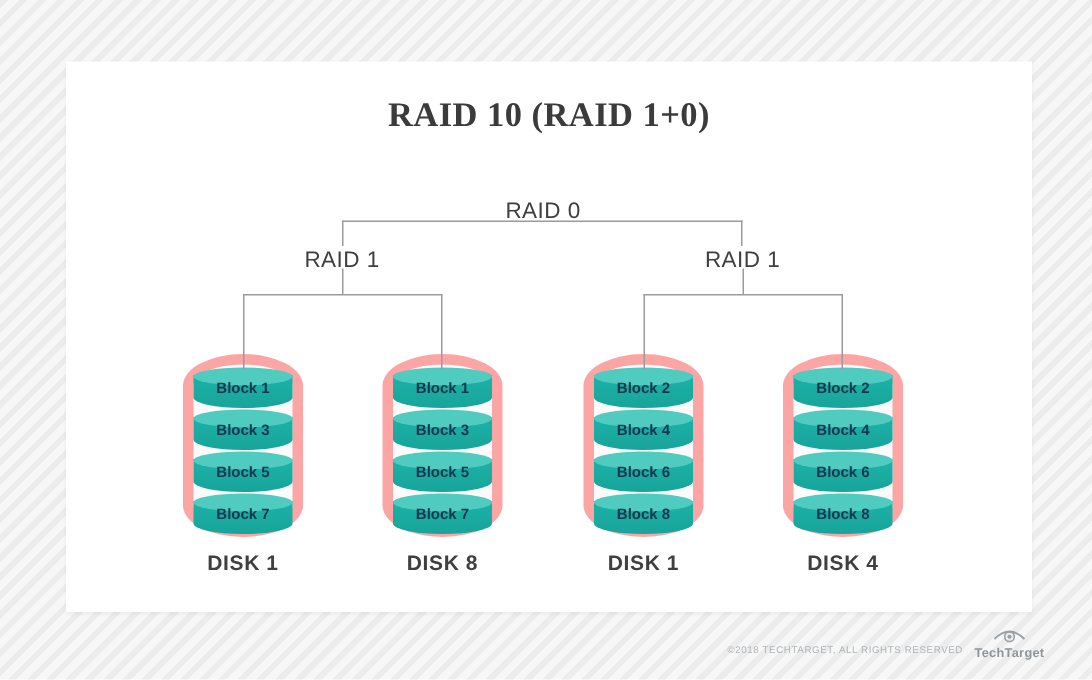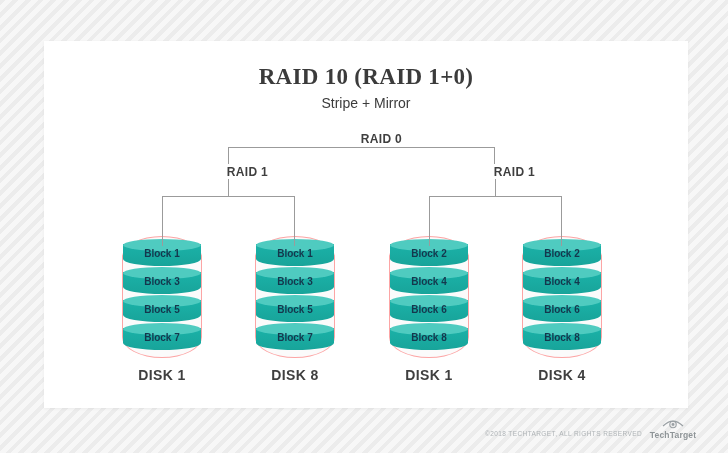--- a/index.html
+++ b/index.html
@@ -19,37 +19,37 @@
     text-align:center; font-size:23px; font-weight:800; color:#3b3b3b;
     letter-spacing:0.3px;
     font-family:Liberation Serif, serif;
   }
   .subtitle {
     position:absolute; top:54px; left:0; width:100%;
     text-align:center; font-size:14px; font-weight:400; color:#3b3b3b;
   }
   
   .node-label {
-    position:absolute; width:80px; text-align:right;
-    font-size:12px; font-weight:bold; color:#3f3f3f; letter-spacing:0.3px;
+    position:absolute; width:80px; text-align:center;
+    font-size:15px; font-weight:normal; color:#3f3f3f; letter-spacing:0.3px;
   }
   .lbl-raid0 { top:91px;  left:278px; }
   .lbl-raid1-left  { top:124px; left:144px; }
   .lbl-raid1-right { top:124px; left:411px; }
   .bracket { position:absolute; border-top:1px solid #9b9b9b; border-left:1px solid #9b9b9b; border-right:1px solid #9b9b9b; z-index:3; }
   .bracket-top   { left:184px; top:106px; width:267px; height:17px; }
   .bracket-left  { left:118px; top:155px; width:133px; height:50px; }
   .bracket-right { left:385px; top:155px; width:133px; height:50px; }
   .stem { position:absolute; width:1px; background:#9b9b9b; z-index:3; }
   .stem-left  { left:184px; top:138px; height:17px; }
   .stem-right { left:451px; top:138px; height:17px; }
   
   .disk {
     position:absolute; top:195px; width:80px; height:122px;
-    background:#fbfbfb; border:1px solid #fca5a5; border-radius:40px / 21px;
+    background:#fbfbfb; border:7px solid #fca5a5; border-radius:40px / 21px;
     padding-top:2px; z-index:1;
   }
   .disk-1 { left:78px; }  .disk-2 { left:211px; }
   .disk-3 { left:345px; } .disk-4 { left:478px; }
   .block { position:relative; height:27px; margin-bottom:1px; }
   .block .body {
     position:absolute; top:5px; left:0; right:0; bottom:0;
     background:linear-gradient(#1bb2a8, #18a49a);
     border-radius:0 0 50% 50% / 0 0 7px 7px;
   }
@@ -75,21 +75,20 @@
     position:absolute; top:417px; right:30px; width:50px;
     display:flex; flex-direction:column; align-items:center;
   }
   .brand-word { font-size:8.5px; color:#8f9598; font-weight:600; letter-spacing:0.2px; margin-top:1px; }
 </style>
 </head>
 <body>
 
 <div class="card">
   <div class="title">RAID 10 (RAID 1+0)</div>
-  <div class="subtitle">Stripe + Mirror</div>
 
   <div class="node-label lbl-raid0">RAID 0</div>
   <div class="node-label lbl-raid1-left">RAID 1</div>
   <div class="node-label lbl-raid1-right">RAID 1</div>
 
   <div class="bracket bracket-top"></div>
   <div class="stem stem-left"></div>
   <div class="stem stem-right"></div>
   <div class="bracket bracket-left"></div>
   <div class="bracket bracket-right"></div>

